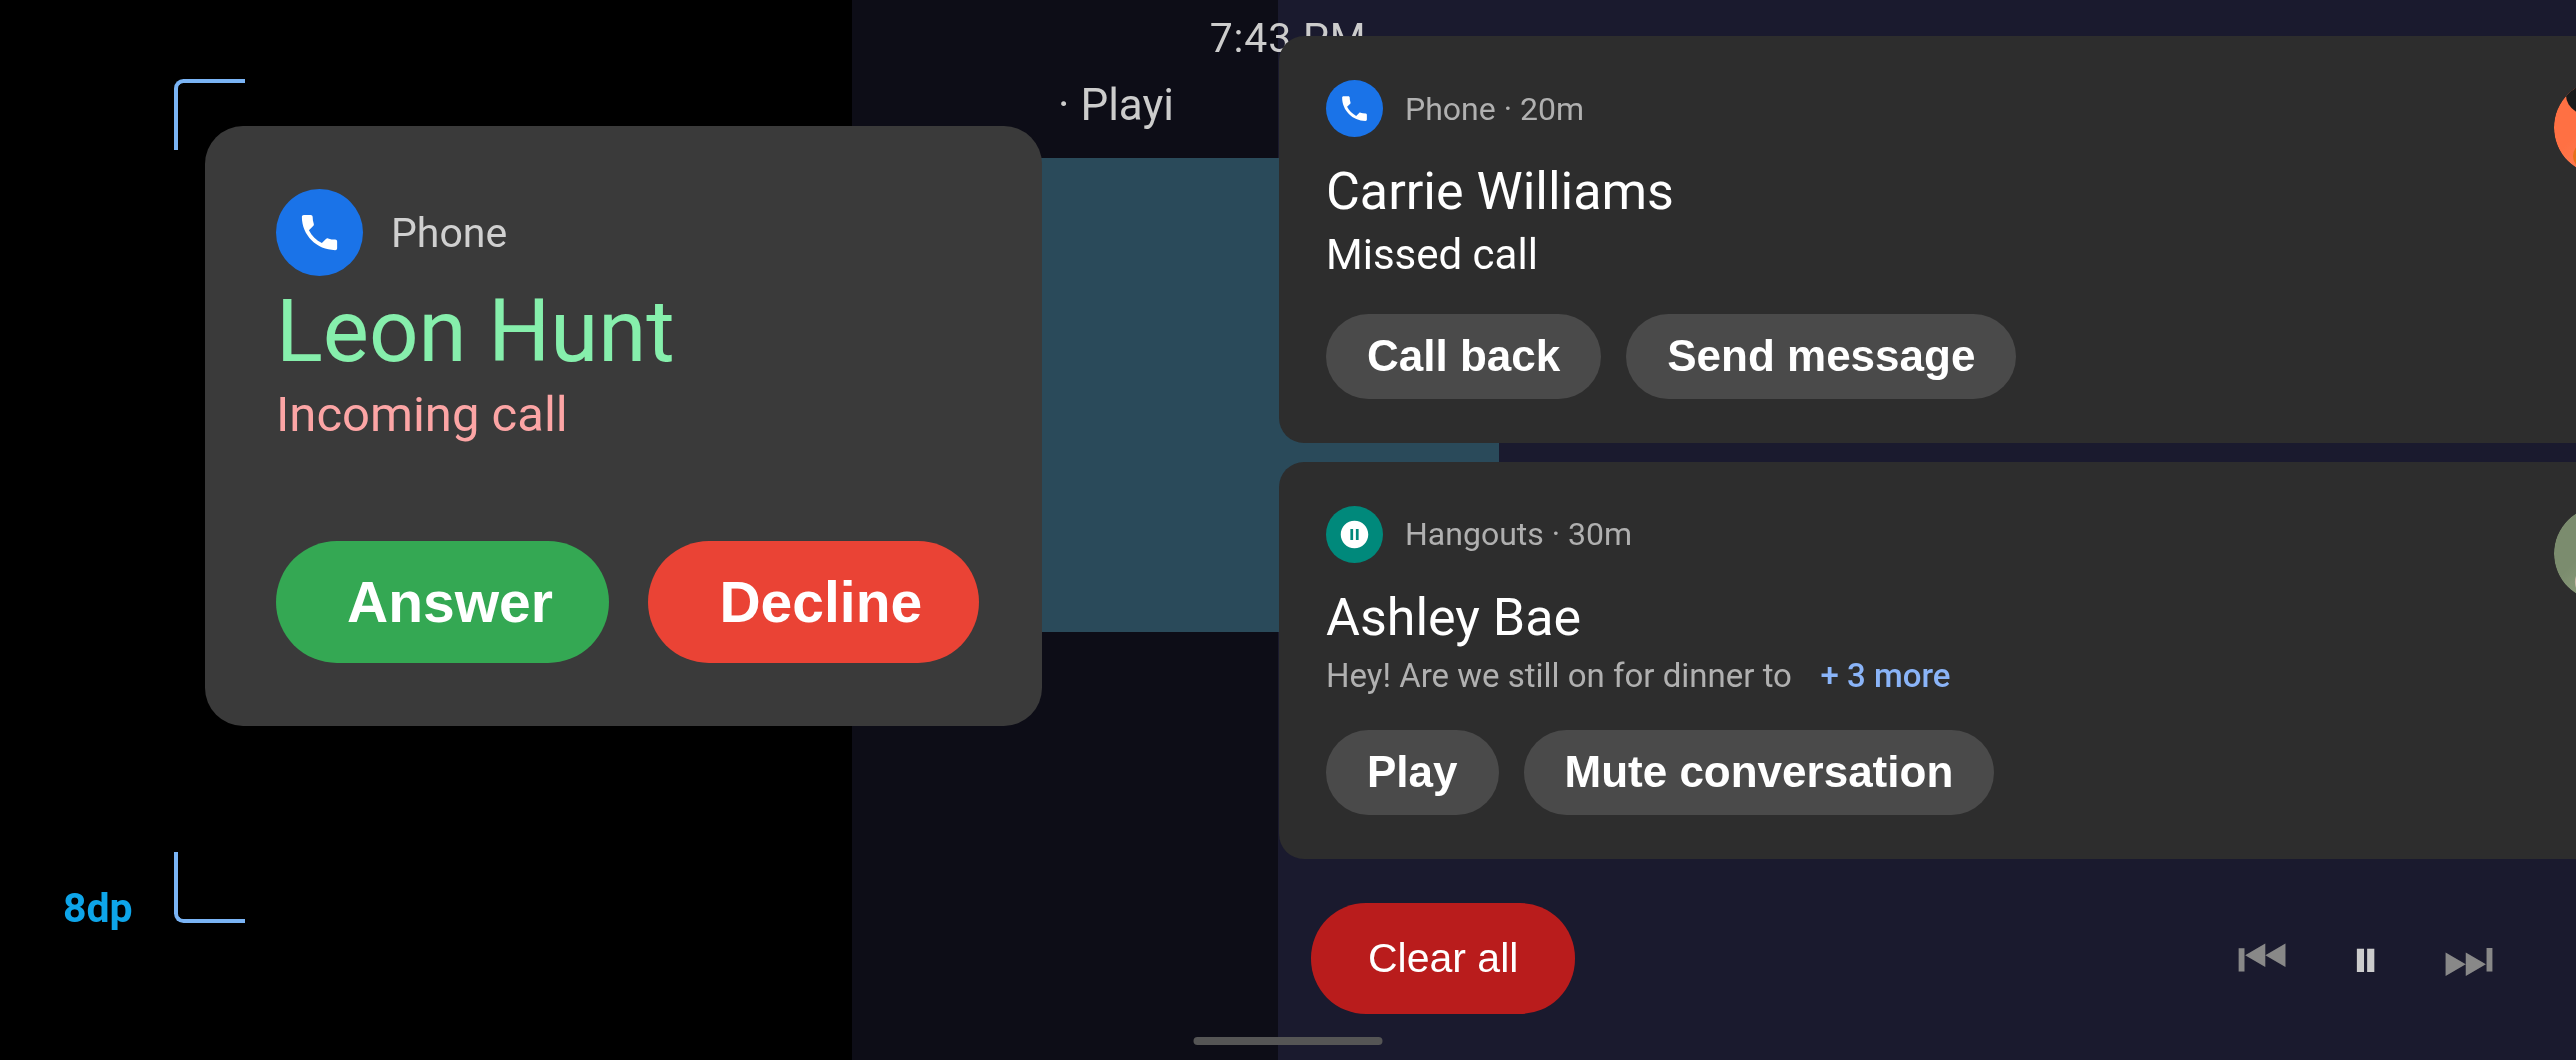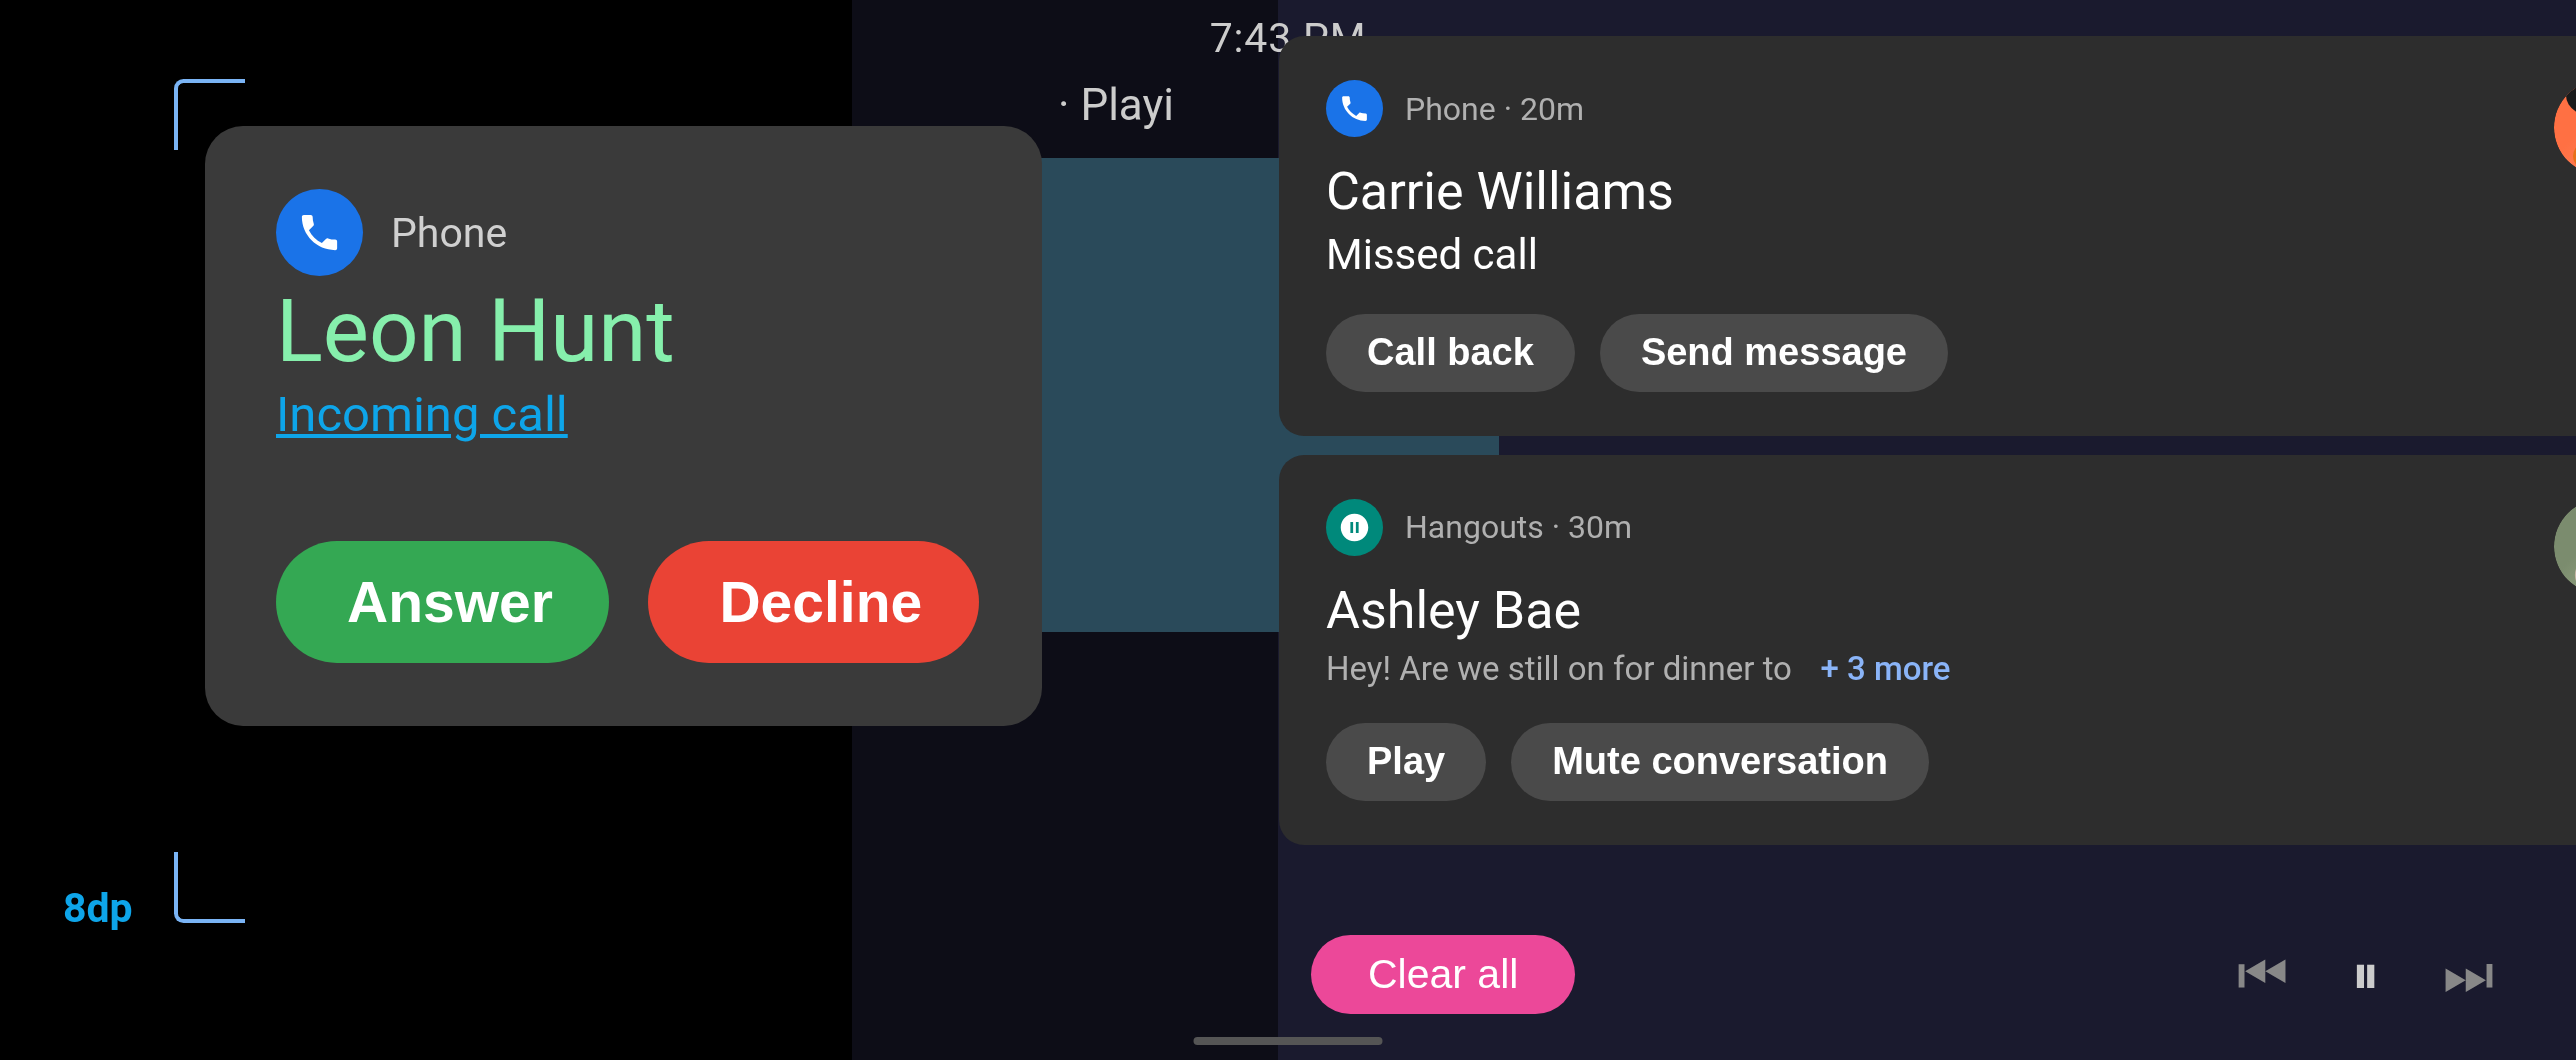--- a/index.html
+++ b/index.html
@@ -104,25 +104,24 @@
 
     .card-caller-name {
       color: #86efac;
       font-size: 87px;
       font-weight: 400;
       line-height: 1.1;
       margin-top: 8px;
     }
 
     .card-call-status {
-      color: #0ea5e9;
+      color: #fca5a5;
       font-size: 49px;
       font-weight: 400;
       margin-top: 6.3px;
-      text-decoration: underline;
     }
 
     .card-actions {
       display: flex;
       gap: 39px;
       margin-top: 24px;
     }
 
     .btn-answer {
       background: #34a853;
@@ -309,44 +308,44 @@
       gap: 25px;
       margin-top: 35px;
     }
 
     .notif-btn {
       background: #4a4a4a;
       color: #fff;
       border: none;
       border-radius: 47px;
       padding: 17.4px 41px;
-      font-size: 38px;
+      font-size: 44px;
       font-weight: 600;
       cursor: pointer;
       white-space: nowrap;
     }
 
     
     .bottom-bar {
       position: absolute;
       bottom: 47px;
       left: 1279px;
       width: 1247px;
       display: flex;
       align-items: center;
       justify-content: space-between;
       padding: 0 32px;
     }
 
     .btn-clear-all {
-      background: #ec4899;
+      background: #b91c1c;
       color: #fff;
       border: none;
       border-radius: 55px;
-      padding: 16px 57px;
+      padding: 32px 57px;
       font-size: 41px;
       font-weight: 500;
       cursor: pointer;
     }
 
     .media-controls {
       display: flex;
       align-items: center;
       gap: 63px;
     }

